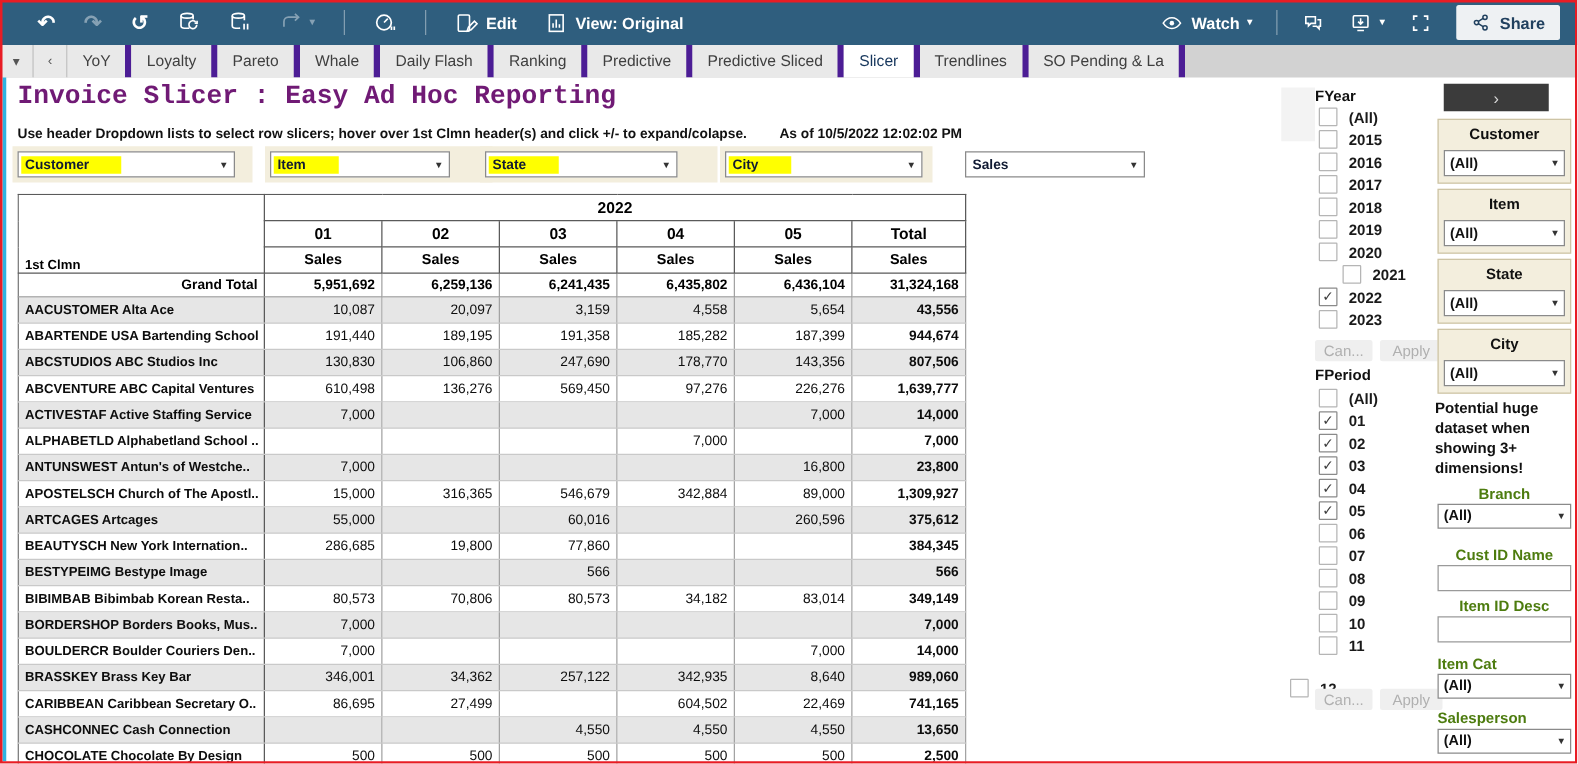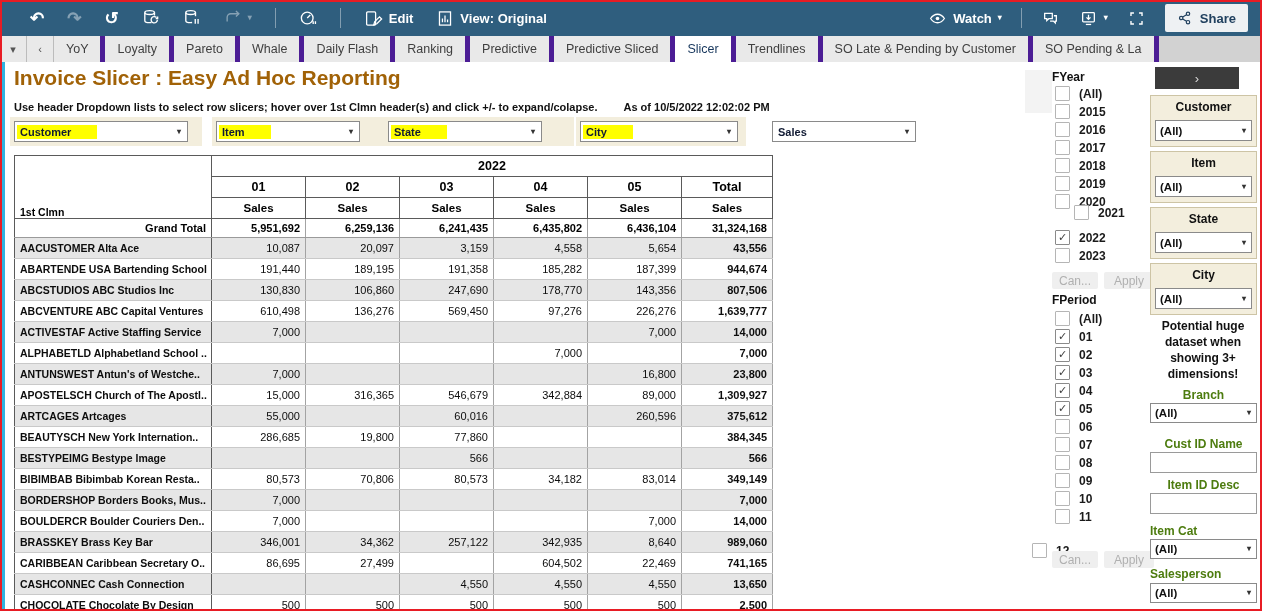--- a/index.html
+++ b/index.html
@@ -24,21 +24,21 @@
   
   .tabbar{position:absolute;left:0;top:36px;width:1262px;height:26px;background:#d2d2d2;
           display:flex;align-items:stretch;overflow:hidden;}
   .tabctl{width:26px;display:flex;align-items:center;justify-content:center;background:#e9e9e9;
           border-right:1px solid #bcbcbc;color:#555;font-size:11px;cursor:pointer;flex:0 0 auto;}
   .tab{display:flex;align-items:center;padding:0 12px;background:#e9e9e9;border-right:5px solid #4c1d95;
        font-size:12.5px;color:#3f3f3f;white-space:nowrap;cursor:pointer;flex:0 0 auto;}
   .tab.active{background:#fff;color:#16365c;}
 
   
-  .title{position:absolute;left:14px;top:66px;font-size:21px;font-weight:bold;color:#a16207;}
+  .title{position:absolute;left:14px;top:66px;font-size:21px;font-weight:bold;color:#701a75;font-family:Liberation Mono, monospace;}
   .subtitle{position:absolute;left:14px;top:101px;font-size:11px;font-weight:bold;color:#111;}
   .asof{margin-left:26px;}
 
   
   .fsection{position:absolute;top:117px;height:29px;background:#f3eedd;}
   .fsection.plain{background:transparent;}
   .fdd{position:absolute;top:4px;left:4px;height:19px;background:#fff;border:1px solid #8a8a8a;
        display:flex;align-items:center;font-size:11px;font-weight:bold;color:#101a33;cursor:pointer;}
   .fdd .hl{background:#ffff00;padding:1px 26px 1px 3px;margin-left:2px;}
   .fdd .nohl{padding:1px 3px;margin-left:2px;}
@@ -72,21 +72,21 @@
 
   
   .collapsebtn{position:absolute;left:1155px;top:67px;width:84px;height:22px;background:#3b3b3b;
                color:#d8d8d8;display:flex;align-items:center;justify-content:center;font-size:13px;cursor:pointer;}
   .qfbox{position:absolute;left:1150px;width:107px;height:52px;background:#f3eedd;border:1px solid #cdc4a5;box-sizing:border-box;}
   .qftitle{text-align:center;font-size:12px;font-weight:bold;color:#111;margin-top:4px;}
   .qfdd{position:absolute;left:4px;right:4px;bottom:5px;height:19px;background:#fff;border:1px solid #8a8a8a;
         display:flex;align-items:center;font-size:11.5px;font-weight:bold;color:#111;cursor:pointer;}
   .qfdd span.val{margin-left:4px;}
   .qfdd .caret{margin-left:auto;margin-right:5px;color:#333;}
-  .warn{position:absolute;left:1148px;top:318px;width:110px;text-align:center;
+  .warn{position:absolute;left:1148px;top:318px;width:110px;
         font-size:12px;font-weight:bold;color:#111;line-height:16px;}
   .flabel{position:absolute;left:1150px;width:107px;font-size:12px;font-weight:bold;color:#4d7c0f;}
   .flabel.center{text-align:center;}
   .fselect{position:absolute;left:1150px;width:107px;height:20px;background:#fff;border:1px solid #8a8a8a;
            box-sizing:border-box;display:flex;align-items:center;font-size:11.5px;font-weight:bold;color:#111;cursor:pointer;}
   .fselect span.val{margin-left:4px;}
   .fselect .caret{margin-left:auto;margin-right:5px;color:#333;}
   .finput{position:absolute;left:1150px;width:107px;height:21px;background:#fff;border:1px solid #9a9a9a;
           box-sizing:border-box;font-size:11px;font-family:"Liberation Sans",sans-serif;padding:0 3px;}
   .grayblock{position:absolute;left:1025px;top:70px;width:27px;height:43px;background:#f3f3f3;}
@@ -205,21 +205,20 @@
         <span class="tab">YoY</span>
         <span class="tab">Loyalty</span>
         <span class="tab">Pareto</span>
         <span class="tab">Whale</span>
         <span class="tab">Daily Flash</span>
         <span class="tab">Ranking</span>
         <span class="tab">Predictive</span>
         <span class="tab">Predictive Sliced</span>
         <span class="tab active">Slicer</span>
         <span class="tab">Trendlines</span>
-        <span class="tab">SO Late &amp; Pending by Customer</span>
         <span class="tab">SO Pending &amp; La</span>
       </span>
 
   </div>
 
   <div class="title">Invoice Slicer : Easy Ad Hoc Reporting</div>
   <div class="subtitle">
     <span>Use header Dropdown lists to select row slicers; hover over 1st Clmn header(s) and click +/- to expand/colapse.</span><span class="asof">As of 10/5/2022 12:02:02 PM</span>
   </div>
 
@@ -492,21 +491,21 @@
         <span class="cklabel">2018</span>
       </div>
       <div class="ckrow" style="left: 1055px; top: 176px;">
         <span class="ckbox"></span>
         <span class="cklabel">2019</span>
       </div>
       <div class="ckrow" style="left: 1055px; top: 194px;">
         <span class="ckbox"></span>
         <span class="cklabel">2020</span>
       </div>
-      <div class="ckrow" style="left: 1055px; top: 205px; padding-left: 19px;">
+      <div class="ckrow" style="left: 1055px; top: 212px; padding-left: 19px;">
         <span class="ckbox"></span>
         <span class="cklabel">2021</span>
       </div>
       <div class="ckrow" style="left: 1055px; top: 230px;">
         <span class="ckbox on">✓</span>
         <span class="cklabel">2022</span>
       </div>
       <div class="ckrow" style="left: 1055px; top: 248px;">
         <span class="ckbox"></span>
         <span class="cklabel">2023</span>

